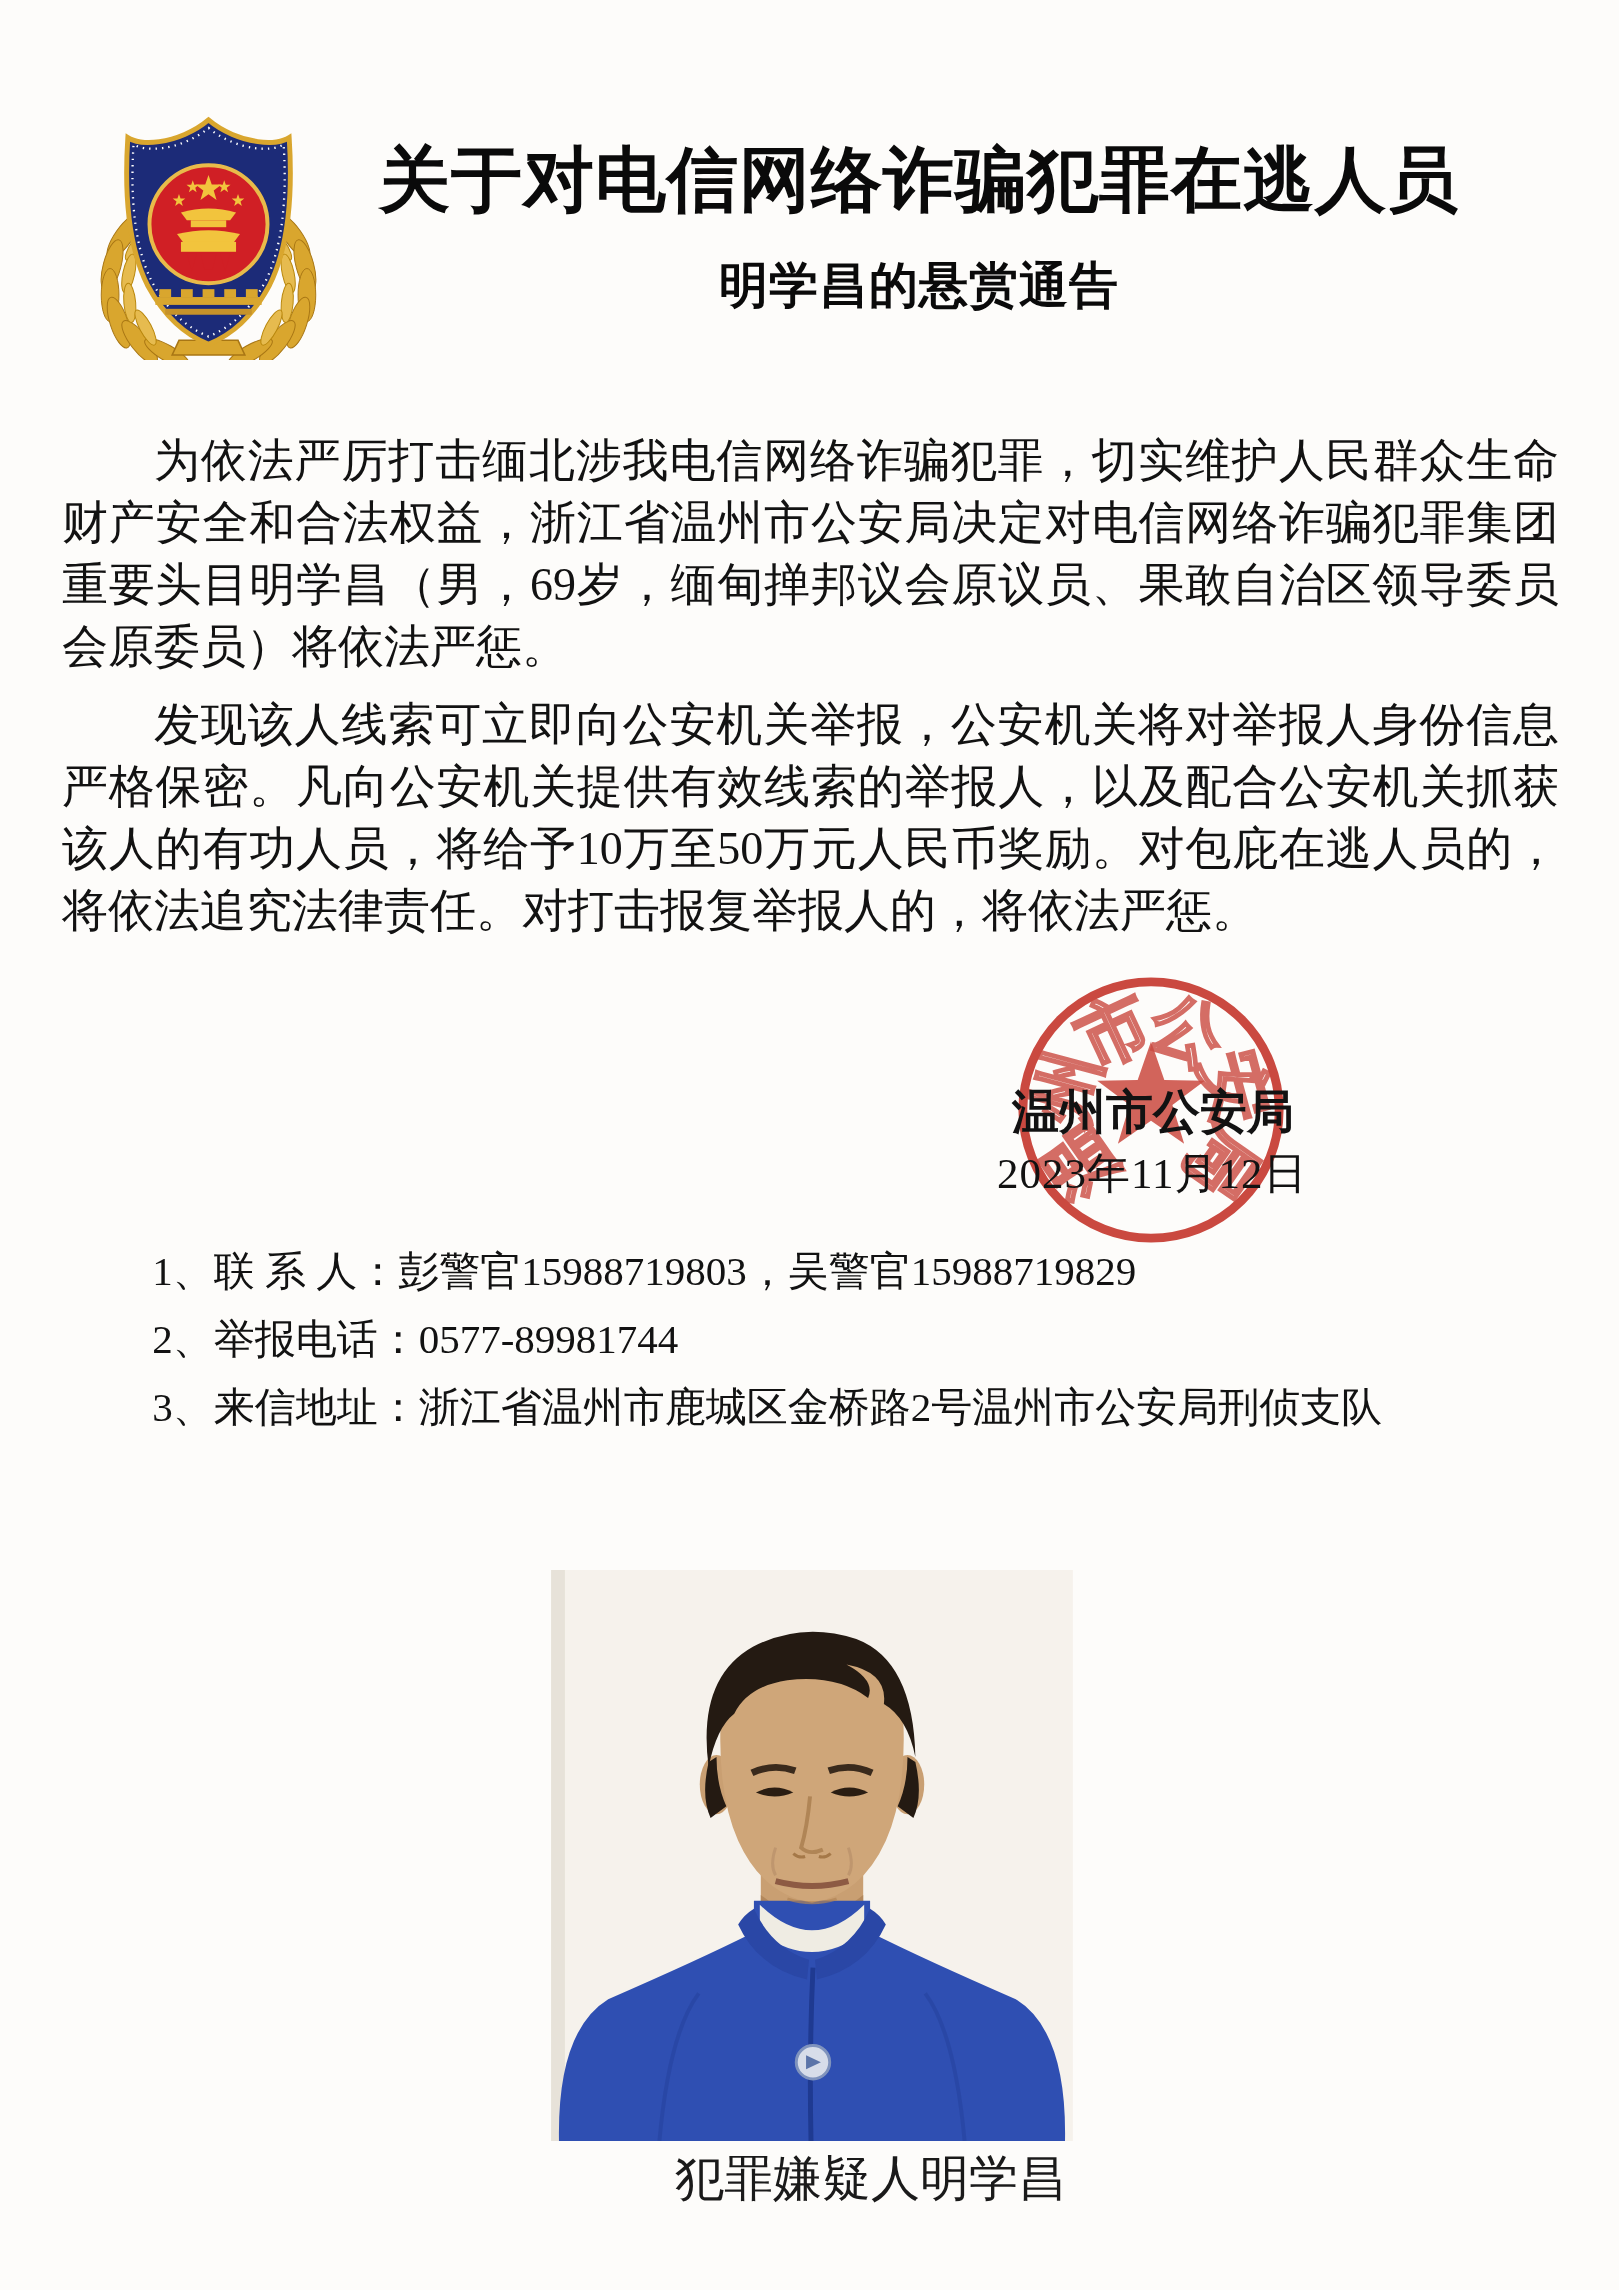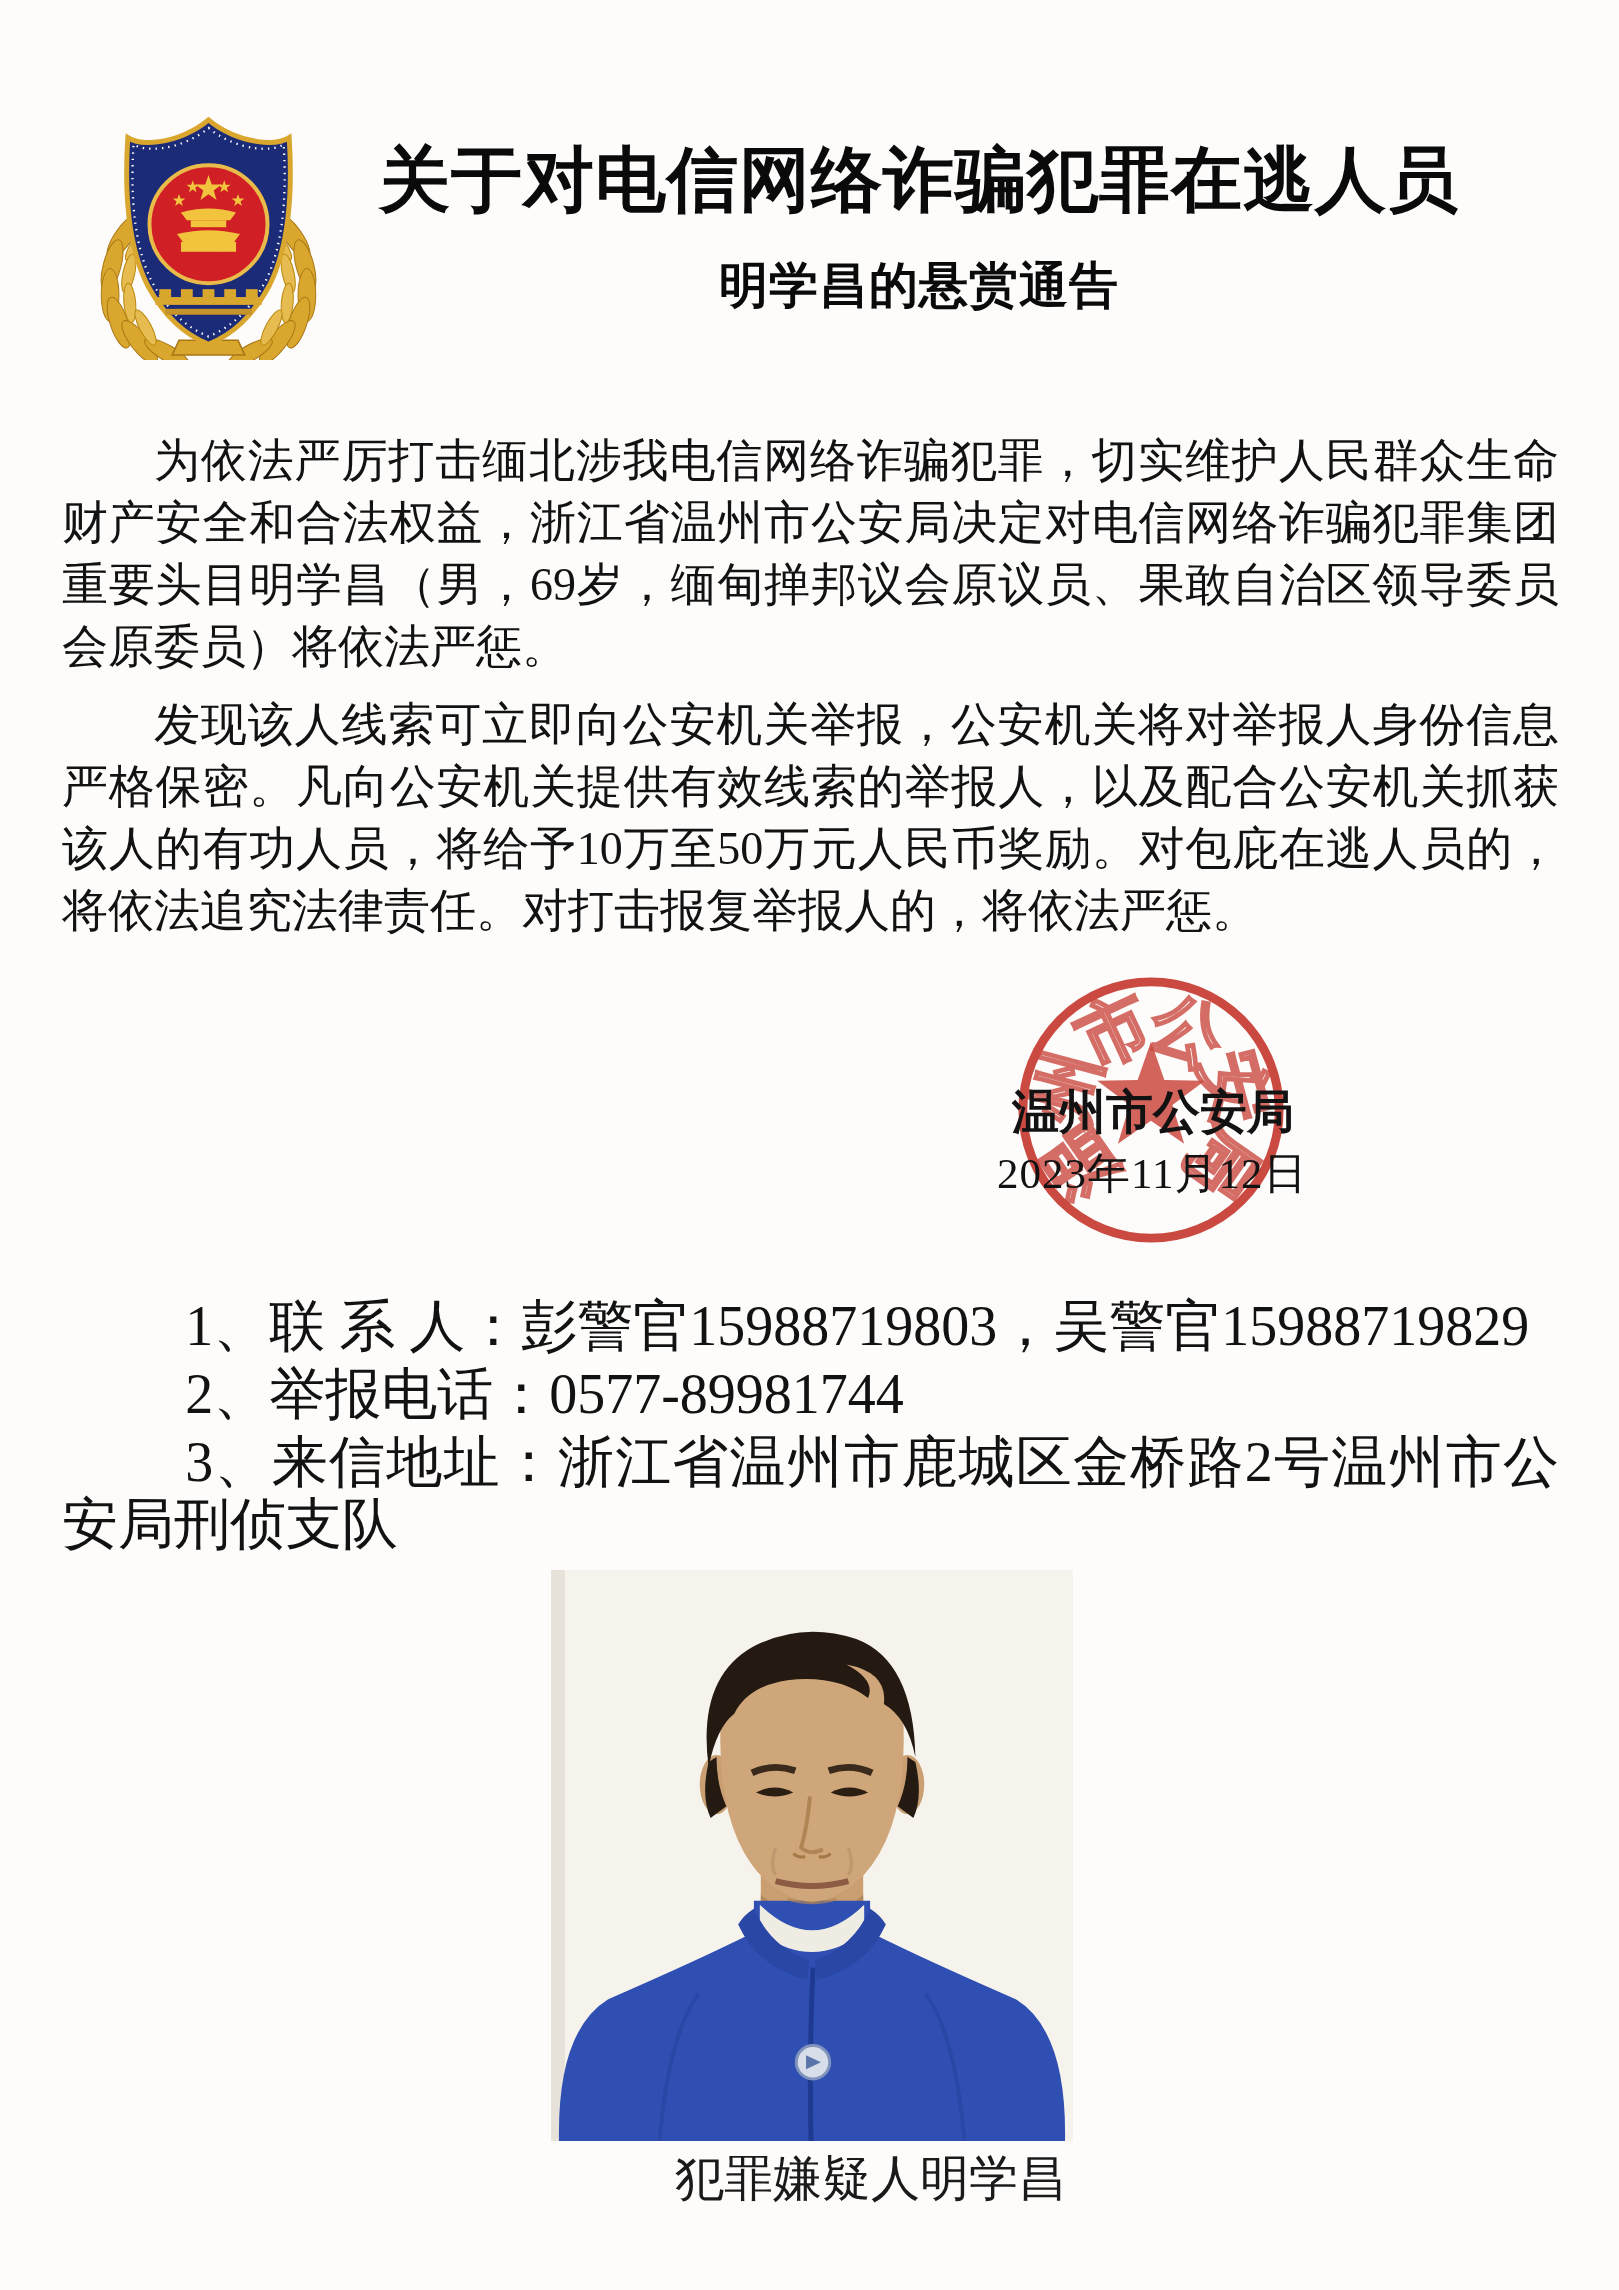--- a/index.html
+++ b/index.html
@@ -26,22 +26,22 @@
     font-size:46px;line-height:62px;text-align:justify;
   }
   .body-text p{margin:0;text-indent:2em;}
   .body-text p + p{margin-top:16px;}
   
   .seal{position:absolute;left:1013px;top:972px;width:276px;height:276px;z-index:1;}
   .sig-authority{position:absolute;left:1012px;top:1089px;font-size:47px;line-height:47px;z-index:2;font-weight:bold;}
   .sig-date{position:absolute;left:997px;top:1150px;font-size:43px;line-height:47px;z-index:2;letter-spacing:1px;}
   
   .contacts{
-    position:absolute;left:62px;top:1295px;width:1497px;
-    font-size:56px;line-height:62px;text-align:justify;
+    position:absolute;left:62px;top:1240px;width:1497px;
+    font-size:41px;line-height:62px;text-align:justify;
   }
   .contacts p{margin:0 0 5.9px 0;text-indent:2.2em;}
   
   .photo{position:absolute;left:551px;top:1570px;width:522px;height:571px;}
   .photo-caption{
     position:absolute;left:555px;top:2149px;width:512px;
     text-align:right;font-size:49px;line-height:59px;color:#1a1a1a;
   }
 </style>
 </head>

